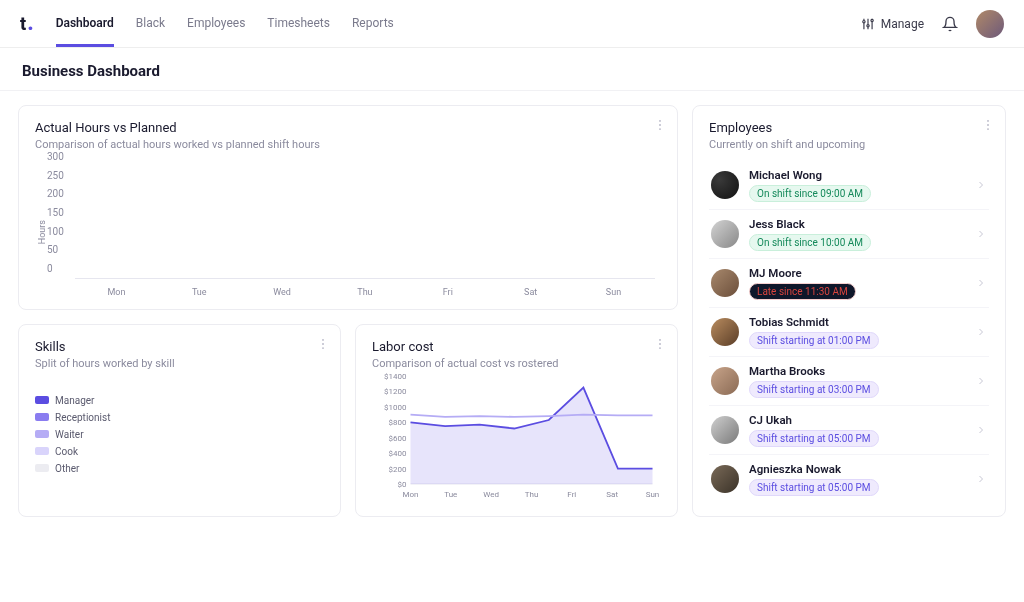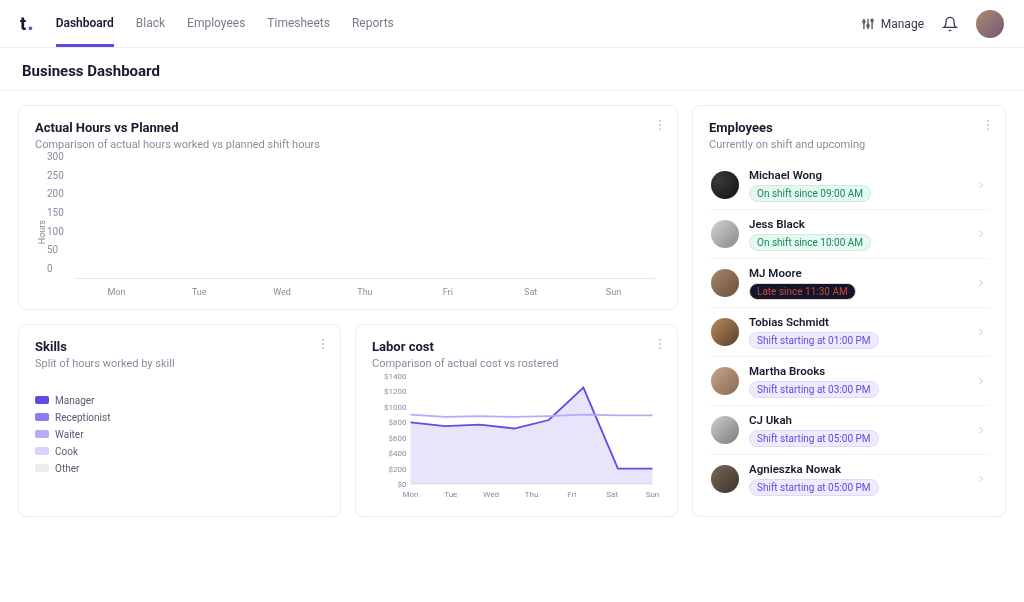--- a/index.html
+++ b/index.html
@@ -63,21 +63,21 @@
     border: 1px solid #ececf1;
     border-radius: 8px;
     background: #fff;
     padding: 14px 16px 12px 16px;
     position: relative;
   }
   .card .more {
     position: absolute; right: 10px; top: 12px; color: #b8b8c7; cursor: pointer;
     width: 14px; height: 14px;
   }
-  .card-title { font-size: 13px; font-weight: 700; color: #1a1a2e; }
+  .card-title { font-size: 13px; font-weight: 400; color: #1a1a2e; }
   .card-sub { font-size: 11px; color: #8b8b9e; margin-top: 3px; }
 
   
   .barchart-wrap { display: flex; margin-top: 16px; }
   .y-axis-label {
     writing-mode: vertical-rl; transform: rotate(180deg);
     font-size: 9px; color: #8b8b9e; align-self: center; padding-right: 2px;
   }
   .chart-area { flex: 1; position: relative; height: 130px; }
   .ticks { position: absolute; left: 0; top: 0; bottom: 18px; width: 26px; }

